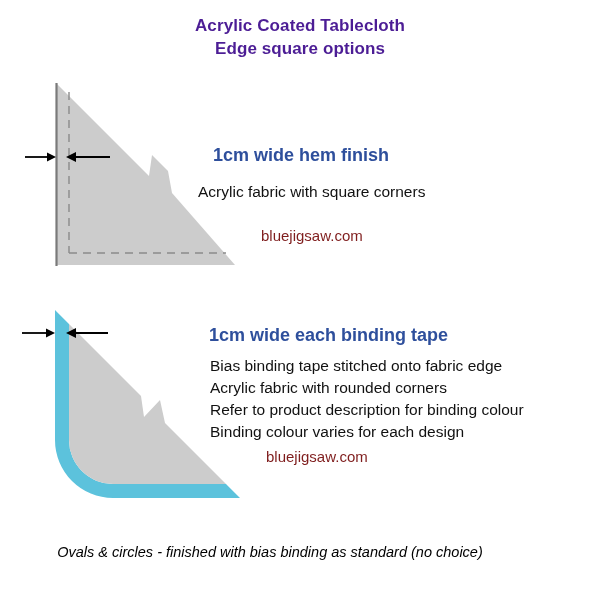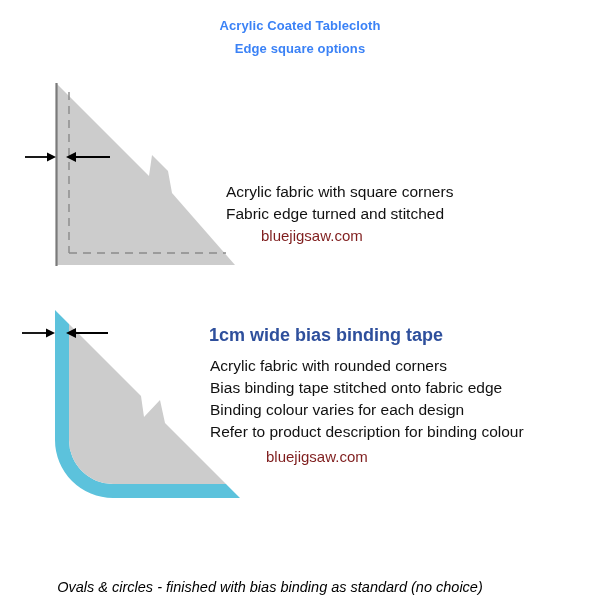--- a/index.html
+++ b/index.html
@@ -22,23 +22,23 @@
 
   
   .title-block {
     position: absolute;
     top: 14px;
     left: 0;
     width: 600px;
     text-align: center;
   }
   .title-line {
-    font-size: 13px;
+    font-size: 17px;
     font-weight: bold;
-    color: #3b82f6;
+    color: #4c1d95;
     line-height: 23px;
     letter-spacing: 0.1px;
   }
 
   
   .diagram {
     position: absolute;
     left: 0;
     top: 0;
   }
@@ -72,27 +72,26 @@
   .footer {
     position: absolute;
     left: 0;
     width: 540px;
     top: 542px;
     text-align: center;
     font-style: italic;
     font-size: 14.5px;
     color: #000000;
     line-height: 21px;
-    margin-top: 35px;
   }
   .footer div { white-space: nowrap; }
 
   
   #heading-1 { left: 213px; top: 145px; }
-  #body-1    { left: 226px; top: 181px; }
+  #body-1    { left: 198px; top: 181px; }
   #wm-1      { left: 261px; top: 227px; }
 
   #heading-2 { left: 209px; top: 325px; }
   #body-2    { left: 210px; top: 355px; }
   #wm-2      { left: 266px; top: 448px; }
 </style>
 </head>
 <body>
 
 <div id="page">
@@ -115,23 +114,23 @@
       <line x1="25" y1="157" x2="52" y2="157" stroke="#000000" stroke-width="1.8"></line>
       <polygon points="56,157 47,152.5 47,161.5" fill="#000000"></polygon>
     </g>
 
     <g>
       <line x1="110" y1="157" x2="72" y2="157" stroke="#000000" stroke-width="1.8"></line>
       <polygon points="66,157 76,152 76,162" fill="#000000"></polygon>
     </g>
   </svg>
 
+  <div class="section-heading" id="heading-1">1cm wide hem finish</div>
   <div class="section-body" id="body-1">
     <div>Acrylic fabric with square corners</div>
-    <div>Fabric edge turned and stitched</div>
   </div>
   <div class="watermark" id="wm-1">bluejigsaw.com</div>
 
   <svg class="diagram" width="600" height="600" viewBox="0 0 600 600">
 
     <path d="M 55,310
              L 55,440
              A 58,58 0 0 0 113,498
              L 240,498
              L 226,484
@@ -154,26 +153,26 @@
       <line x1="22" y1="333" x2="51" y2="333" stroke="#000000" stroke-width="1.8"></line>
       <polygon points="55,333 46,328.5 46,337.5" fill="#000000"></polygon>
     </g>
 
     <g>
       <line x1="108" y1="333" x2="72" y2="333" stroke="#000000" stroke-width="1.8"></line>
       <polygon points="66,333 76,328 76,338" fill="#000000"></polygon>
     </g>
   </svg>
 
-  <div class="section-heading" id="heading-2">1cm wide bias binding tape</div>
+  <div class="section-heading" id="heading-2">1cm wide each binding tape</div>
   <div class="section-body" id="body-2">
+    <div>Bias binding tape stitched onto fabric edge</div>
     <div>Acrylic fabric with rounded corners</div>
-    <div>Bias binding tape stitched onto fabric edge</div>
+    <div>Refer to product description for binding colour</div>
     <div>Binding colour varies for each design</div>
-    <div>Refer to product description for binding colour</div>
   </div>
   <div class="watermark" id="wm-2">bluejigsaw.com</div>
 
   <div class="footer">
     <div>Ovals &amp; circles - finished with bias binding as standard (no choice)</div>
   </div>
 
 </div>
 
 </body></html>

